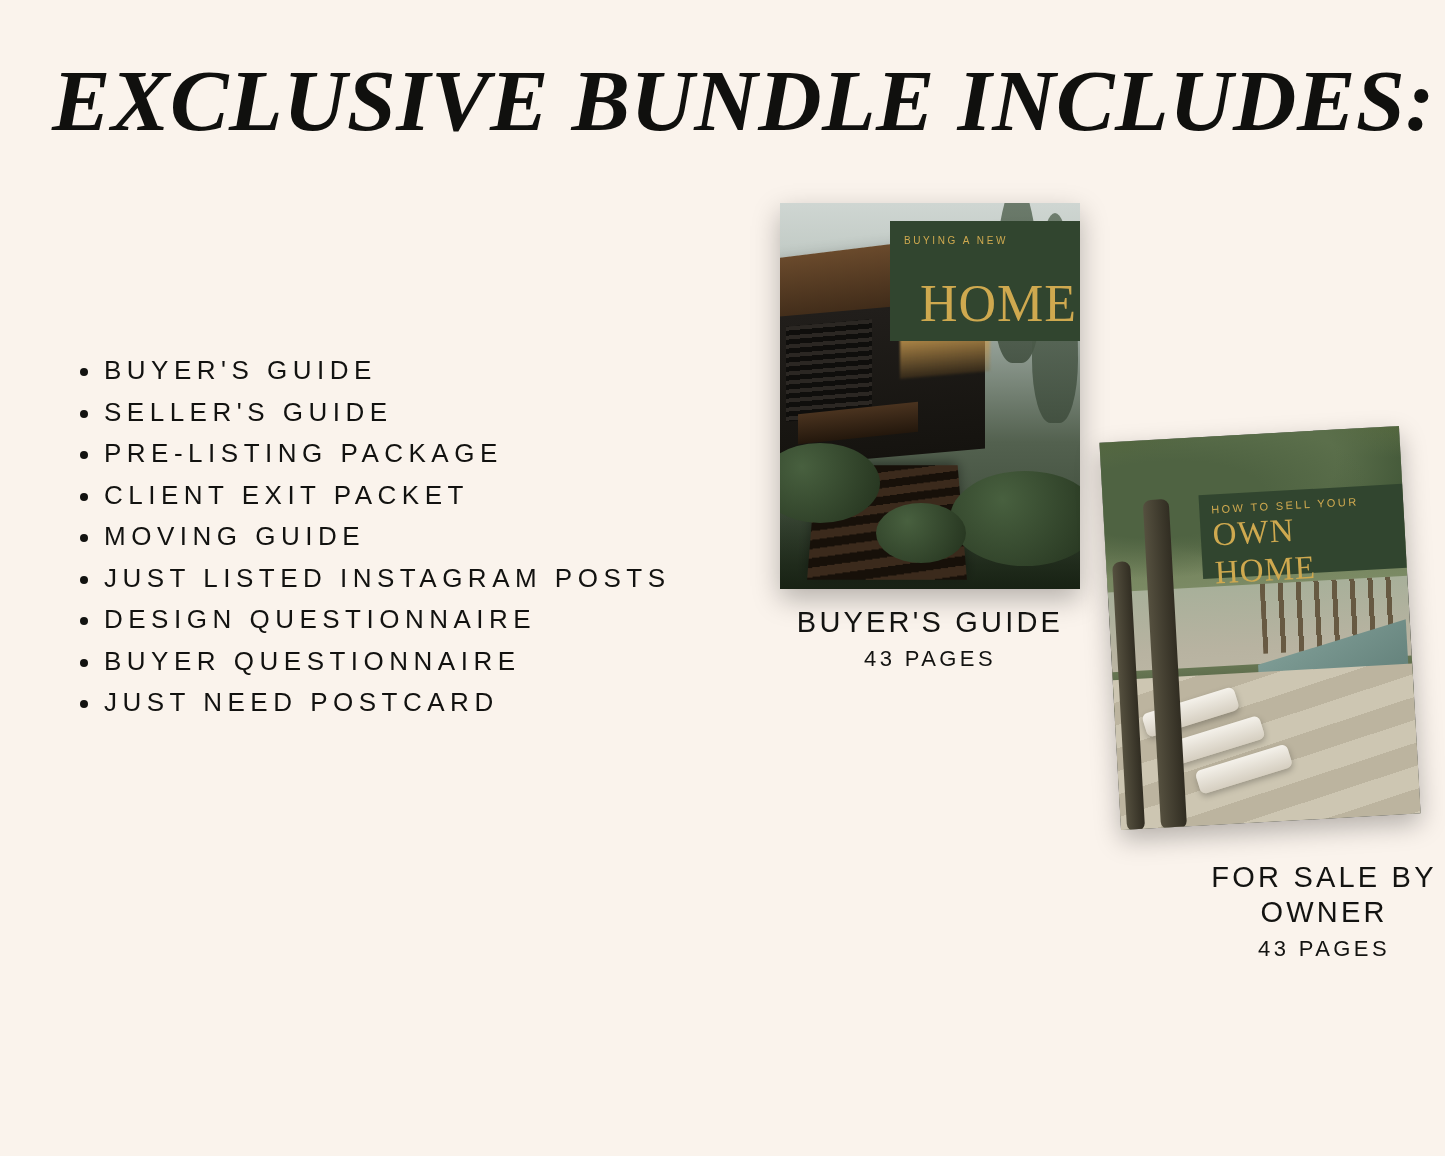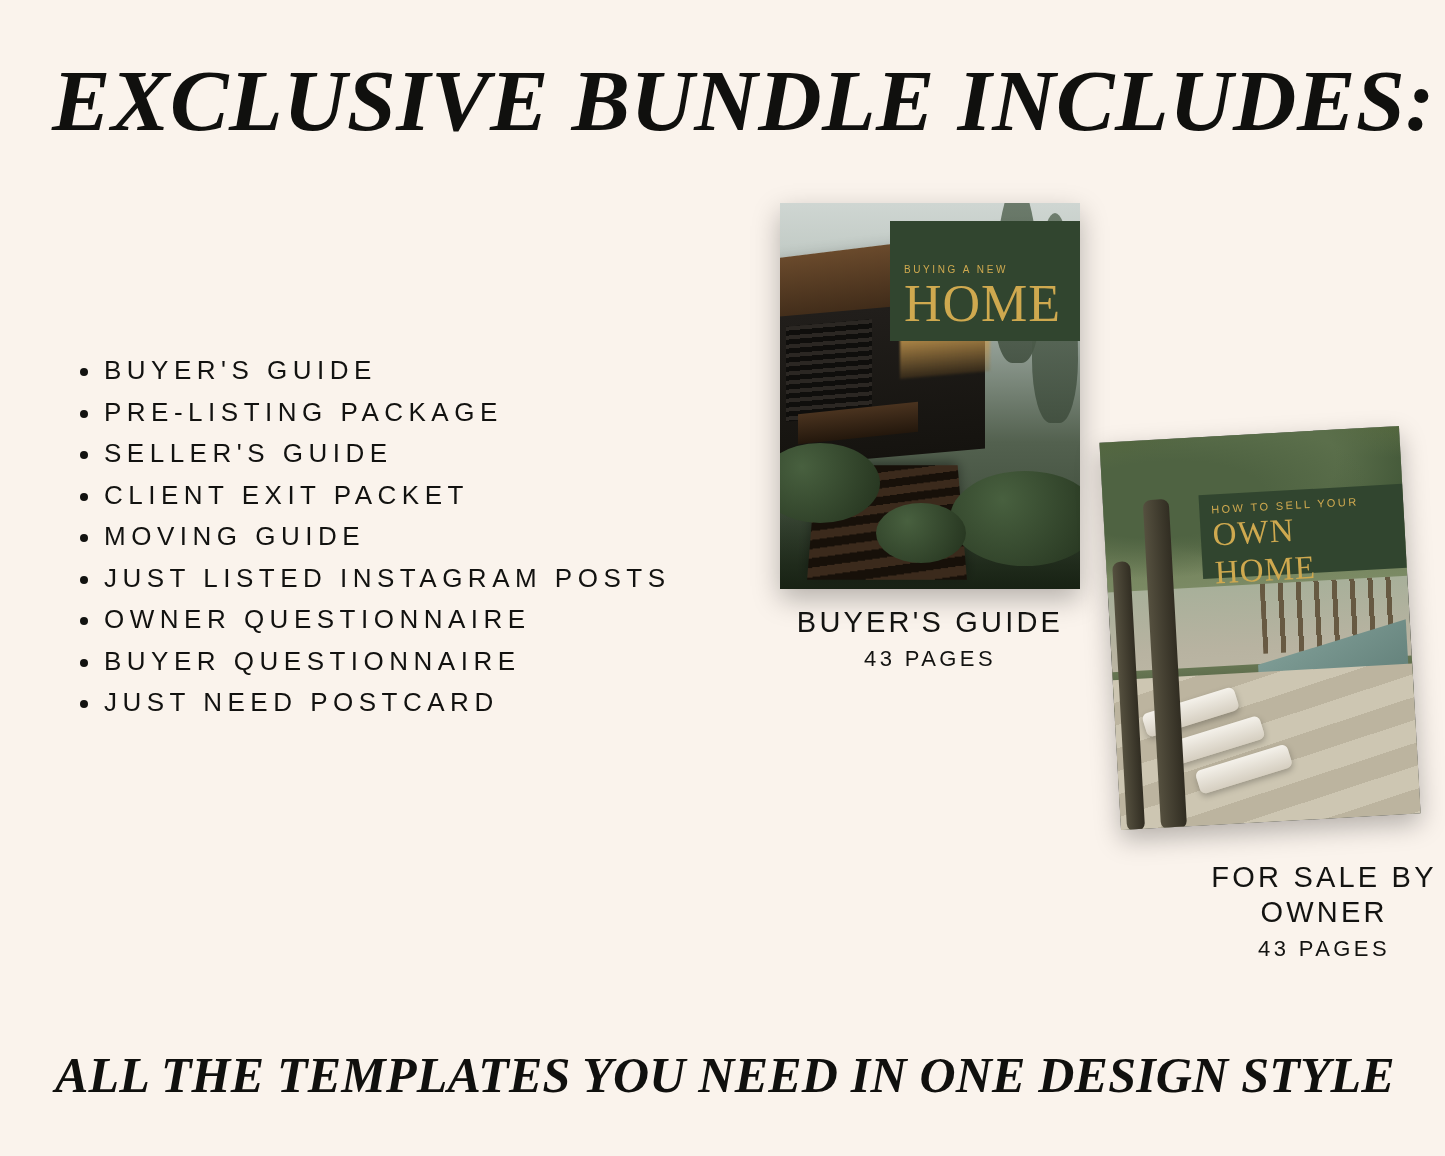--- a/index.html
+++ b/index.html
@@ -179,37 +179,38 @@
   }
 
   .badge-buyers {
     position: absolute;
     right: 0; top: 18px;
     width: 190px;
     height: 120px;
     background: #31452f;
     display: flex;
     flex-direction: column;
-    justify-content: flex-end;
+    justify-content: space-between;
     padding: 14px 0 10px 14px;
     box-sizing: border-box;
   }
   .badge-buyers .kicker {
     font-size: 10px;
     letter-spacing: 2.6px;
     color: #cfa94f;
     font-family: "Liberation Sans", sans-serif;
   }
   .badge-buyers .big {
     font-family: "Liberation Serif", serif;
     font-size: 52px;
     line-height: 54px;
     color: #cfa94f;
     letter-spacing: 1px;
     margin-top: 2px;
+    margin-left: 16px;
   }
 
   
   .mockup-fsbo {
     transform: rotate(-3.2deg);
   }
   .cover-fsbo {
     width: 300px;
     height: 388px;
   }
@@ -306,26 +307,26 @@
 </style>
 </head>
 <body>
 
 <div class="page">
 
   <div class="headline">EXCLUSIVE BUNDLE INCLUDES:</div>
 
   <ul class="list">
     <li>BUYER'S GUIDE</li>
+    <li>SELLER'S GUIDE</li>
     <li>PRE-LISTING PACKAGE</li>
-    <li>SELLER'S GUIDE</li>
     <li>CLIENT EXIT PACKET</li>
     <li>MOVING GUIDE</li>
     <li>JUST LISTED INSTAGRAM POSTS</li>
-    <li>OWNER QUESTIONNAIRE</li>
+    <li>DESIGN QUESTIONNAIRE</li>
     <li>BUYER QUESTIONNAIRE</li>
     <li>JUST NEED POSTCARD</li>
   </ul>
 
   <div class="mockup mockup-buyers" style="left:780px; top:203px;">
     <div class="cover cover-buyers">
       <div class="art-buyers">
         <div class="sky-trees"></div>
         <div class="tree" style="left:214px; top:-20px;"></div>
         <div class="tree" style="left:252px; top:10px; height:210px;"></div>
@@ -372,15 +373,14 @@
       </div>
     </div>
   </div>
 
   <div class="caption" style="left:1164px; top:860px; width:320px;">
     <div class="title">FOR SALE BY</div>
     <div class="title">OWNER</div>
     <div class="pages">43 PAGES</div>
   </div>
 
-  <div class="footer-line">ALL THE TEMPLATES YOU NEED IN ONE DESIGN STYLE</div>
 
 </div>
 
 </body></html>

